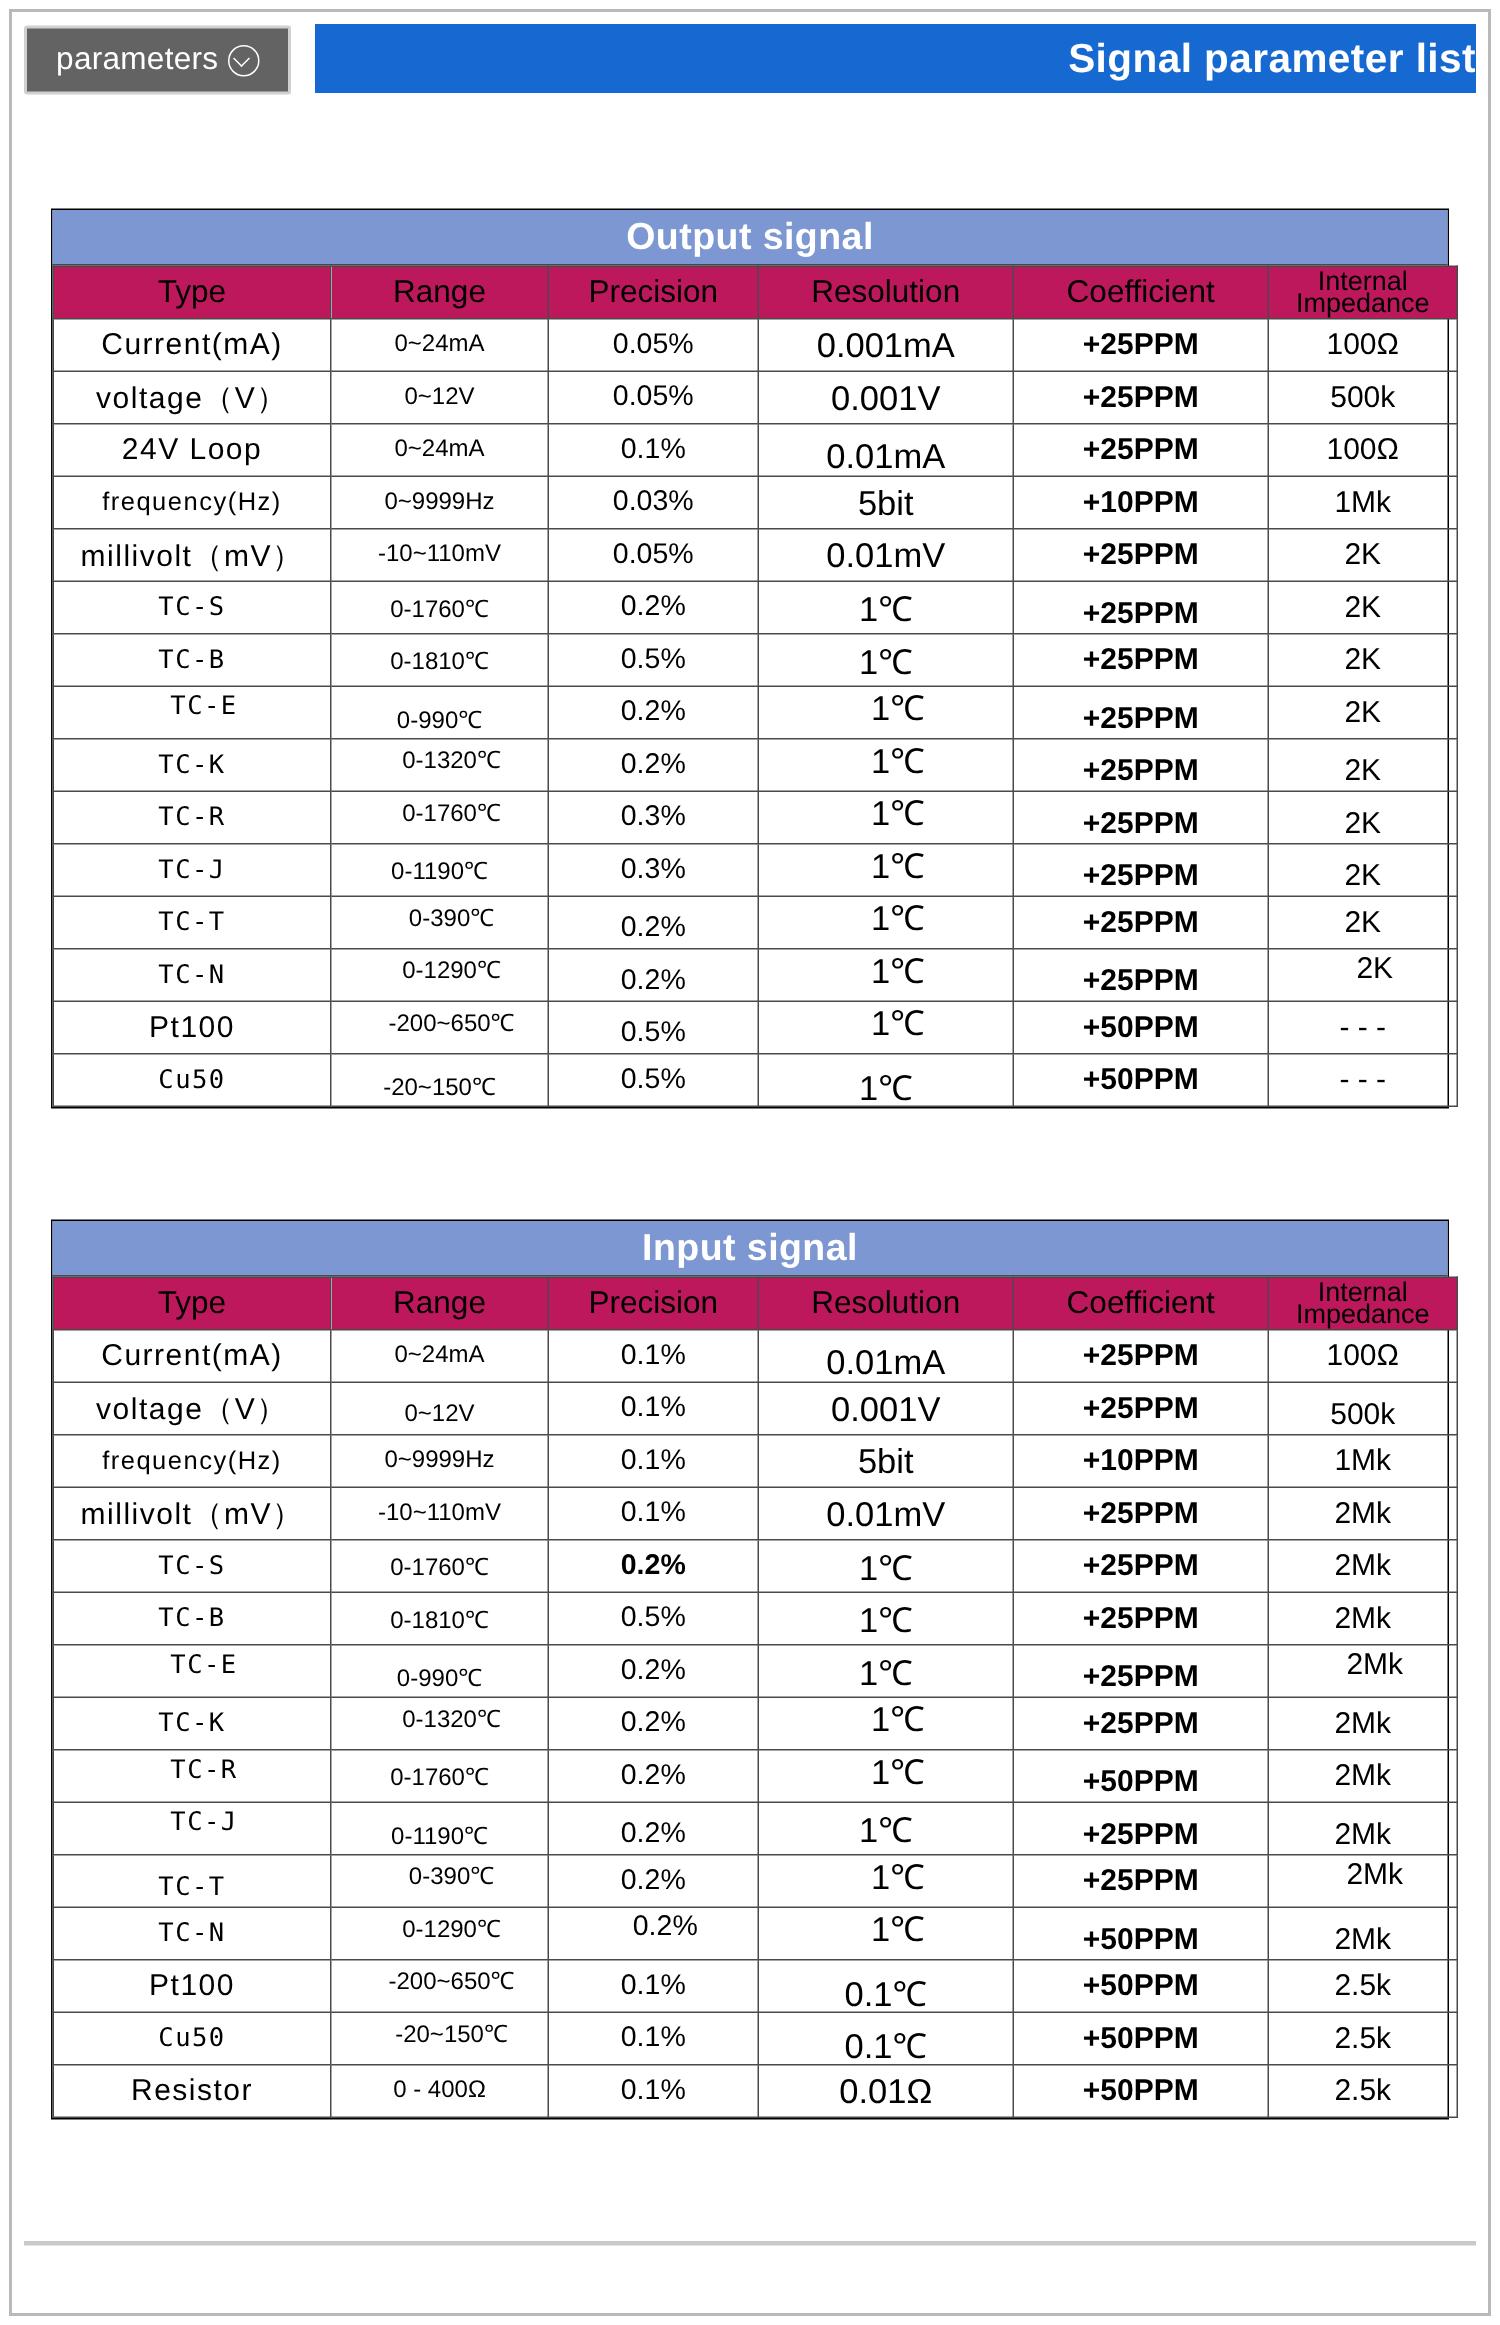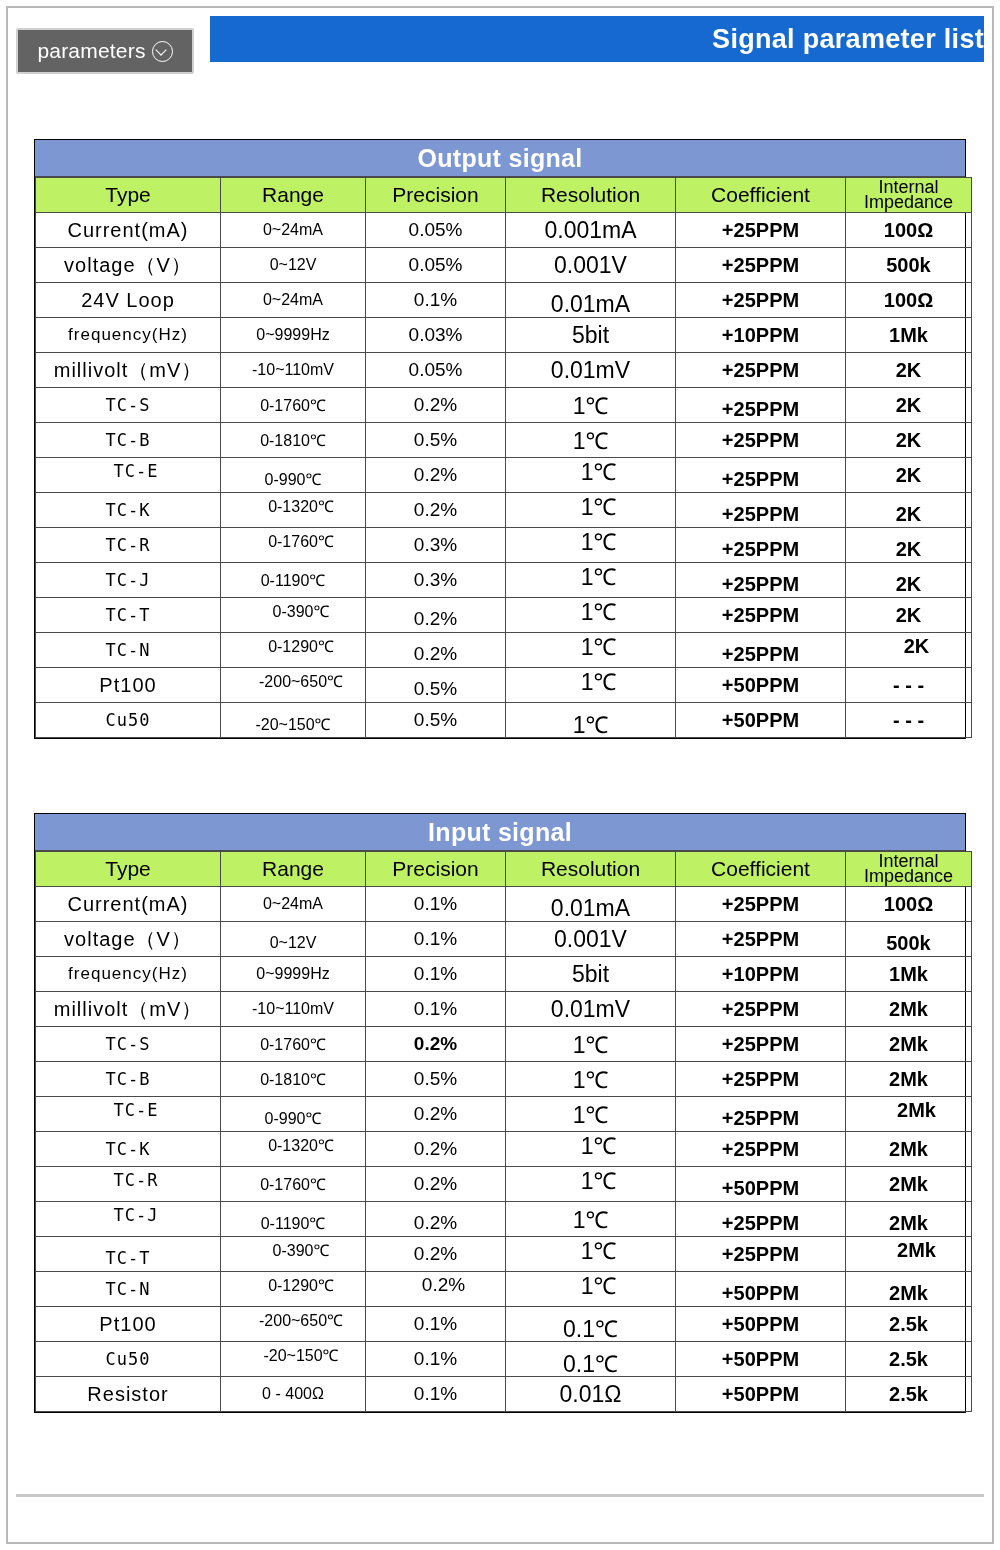--- a/index.html
+++ b/index.html
@@ -29,21 +29,21 @@
   .header {
     position: absolute;
     left: 8px;
     top: 8px;
     right: 8px;
     height: 48px;
   }
   .param-chip {
     position: absolute;
     left: 0;
-    top: 12px;
+    top: 1px;
     width: 178px;
     height: 46px;
     background: #636363;
     border: 2px solid #d0d0d0;
     box-sizing: border-box;
     border-radius: 2px;
     display: flex;
     align-items: center;
     justify-content: center;
     gap: 6px;
@@ -120,21 +120,21 @@
   th, td {
     border: 1px solid #4a4a4a;
     text-align: center;
     padding: 0;
     font-size: 19px;
     color: #000;
     overflow: hidden;
     white-space: nowrap;
   }
   thead th {
-    background: #bef264;
+    background: #be185d;
     height: 34px;
     font-weight: 400;
     font-size: 21px;
     margin-top: 37px;
   }
   thead th.small {
     font-size: 18px;
     line-height: 15px;
     white-space: normal;
   }
@@ -148,21 +148,21 @@
   col.c-imp   { width: 126px; }
 
   
   td.type       { font-size: 20px; letter-spacing: 1px; }
   td.type.small { font-size: 13px; line-height: 14px; white-space: normal; letter-spacing: 0; }
   td.type.mono  { font-family: "DejaVu Sans Mono", monospace; font-size: 17px; letter-spacing: 1px; }
   td.range      { font-size: 16px; }
   td.prec       { font-size: 19px; }
   td.res        { font-size: 23px; margin-top: 34px; }
   td.coef       { font-size: 20px; font-weight: 700; }
-  td.imp        { font-size: 20px; font-weight: 700; }
+  td.imp        { font-size: 20px; font-weight: 400; }
 
   .shift-up   { position: relative; top: -4px; padding-left: 16px; }
   .shift-down { position: relative; top: 4px; }
 
   .bottom-rule {
     position: absolute;
     left: 8px;
     right: 8px;
     top: 1486px;
     height: 3px;

